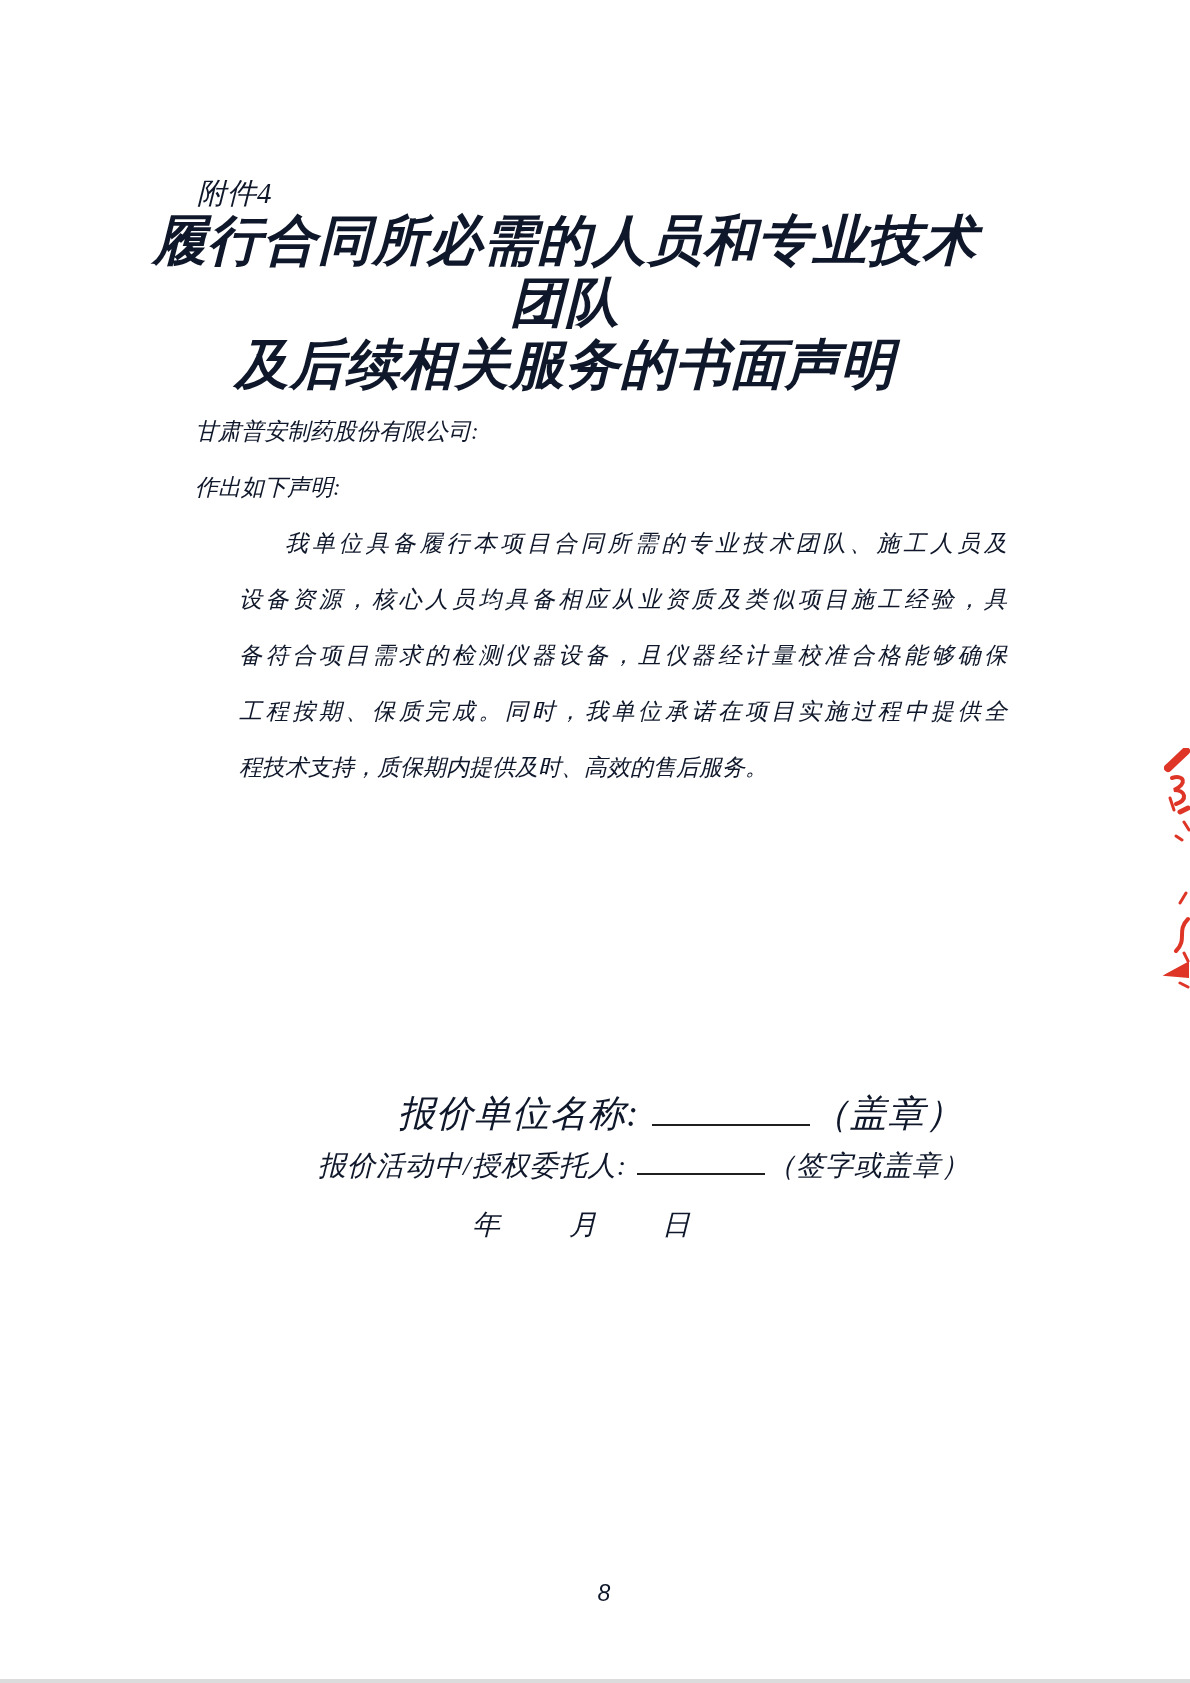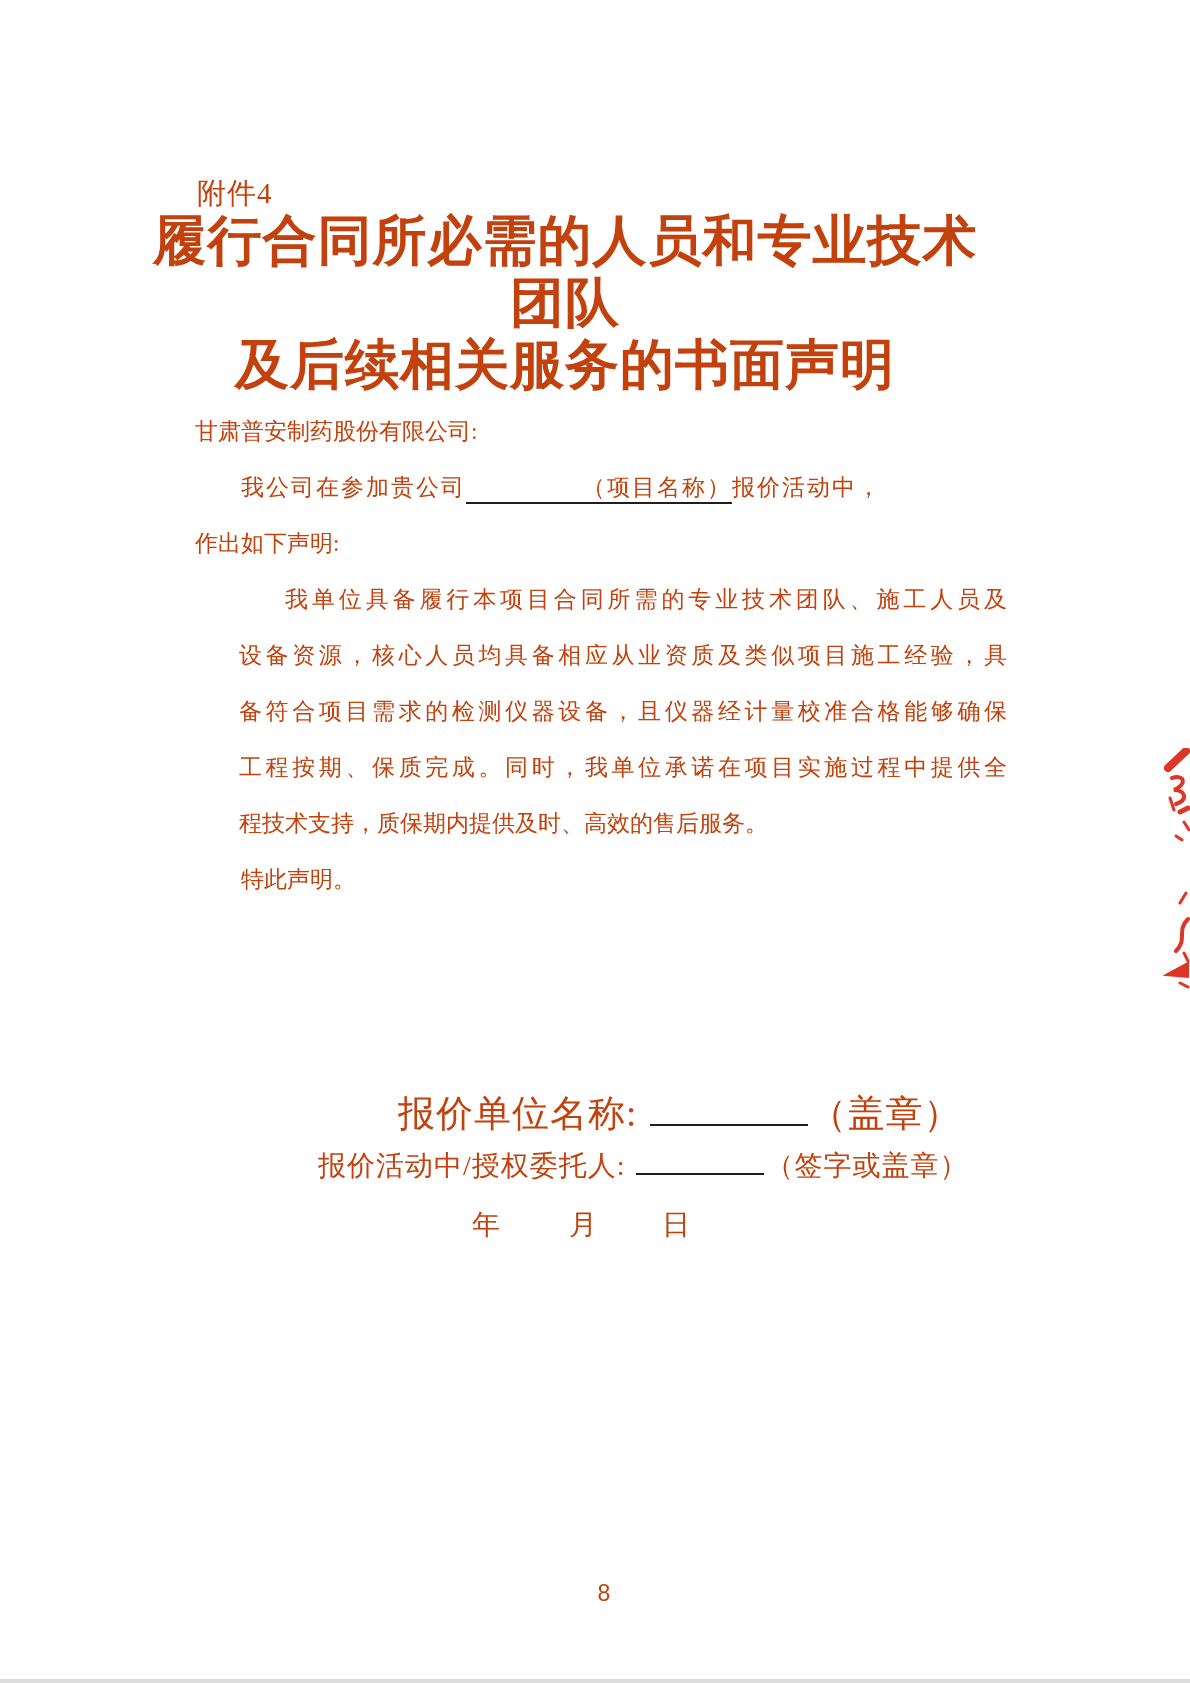--- a/index.html
+++ b/index.html
@@ -2,21 +2,22 @@
 <html><head>
 <meta charset="utf-8">
 <style>
   html,body{margin:0;padding:0;background:#ffffff;}
   .page{
     position:relative;
     width:1190px;height:1683px;
     background:#ffffff;
     overflow:hidden;
     font-family:"Liberation Serif","DejaVu Serif",serif;
-    color:#c2410c;
+    color:#0f172a;
+    font-style:italic;
   }
   .attachment{
     position:absolute;left:197px;top:174px;
     font-size:29px;letter-spacing:1px;
   }
   .title-block{
     position:absolute;left:150px;top:210px;width:830px;
     text-align:center;font-weight:bold;
     font-size:54px;line-height:62px;letter-spacing:1px;
   }
@@ -71,33 +72,29 @@
 
   <div class="title-block">
     <div>履行合同所必需的人员和专业技术团队</div>
     <div>及后续相关服务的书面声明</div>
   </div>
 
   <div class="body-block">
 
     <div class="body-line">甘肃普安制药股份有限公司:</div>
 
-    <div class="body-line opening-line indent2">
-      <span>我公司在参加贵公司</span><span class="u-group"><span class="blank project"></span><span>（项目名称）</span></span><span>报价活动中，</span>
-    </div>
 
     <div class="body-line">作出如下声明:</div>
 
     <div class="jline first">我单位具备履行本项目合同所需的专业技术团队、施工人员及</div>
     <div class="jline">设备资源，核心人员均具备相应从业资质及类似项目施工经验，具</div>
     <div class="jline">备符合项目需求的检测仪器设备，且仪器经计量校准合格能够确保</div>
     <div class="jline">工程按期、保质完成。同时，我单位承诺在项目实施过程中提供全</div>
     <div class="jline last">程技术支持，质保期内提供及时、高效的售后服务。</div>
 
-    <div class="body-line indent2">特此声明。</div>
   </div>
 
   <div class="sig-company">
     <span>报价单位名称:</span>
     <span class="blank company"></span><span>（盖章）</span>
   </div>
 
   <div class="sig-rep">
     <span>报价活动中/授权委托人:</span>
     <span class="blank rep"></span><span>（签字或盖章）</span>

